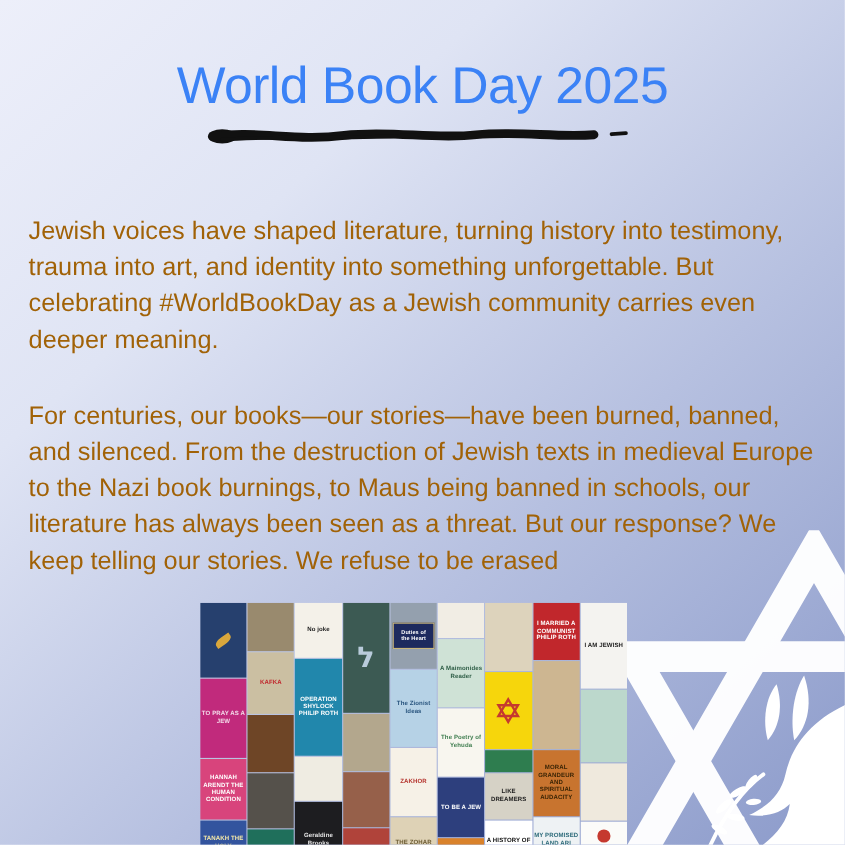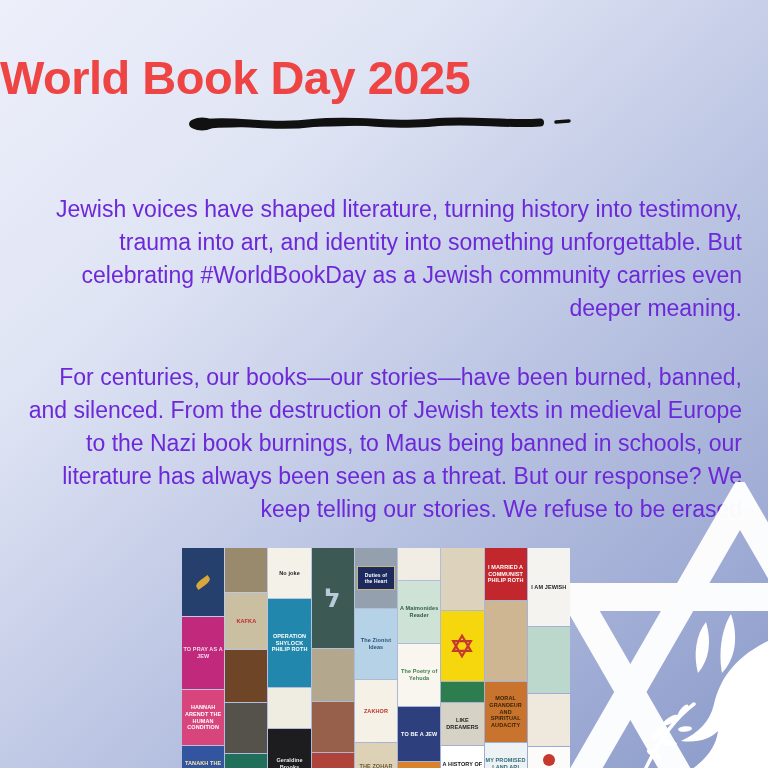--- a/index.html
+++ b/index.html
@@ -2,27 +2,27 @@
 <html><head>
 <meta charset="utf-8">
 <style>
   html,body{margin:0;padding:0;}
   body{
     width:768px;height:768px;position:relative;overflow:hidden;
     background:linear-gradient(138deg,#edeffa 0%,#dfe4f4 28%,#b6c0e0 62%,#8b9aca 100%);
     font-family:"Liberation Sans",sans-serif;
   }
   .title{
-    position:absolute;top:50px;left:0;width:768px;text-align:left;
-    font-size:47px;font-weight:bold;color:#ef4444;letter-spacing:-0.5px;
+    position:absolute;top:50px;left:0;width:768px;text-align:center;
+    font-size:47px;font-weight:normal;color:#3b82f6;letter-spacing:-0.5px;
   }
   .brush-wrap{position:absolute;top:114px;left:50%;transform:translateX(-50%);}
   .para{
     position:absolute;left:50%;transform:translateX(-50%);width:716px;
-    text-align:right;color:#6d28d9;font-size:23px;line-height:33px;
+    text-align:left;color:#a16207;font-size:23px;line-height:33px;
   }
   .para-1{top:170px;}
   .para-2{top:338px;}
   .collage{
     position:absolute;left:182px;top:548px;width:388px;height:220px;
     display:flex;gap:1px;overflow:hidden;z-index:2;
   }
   .collage-col{flex:1;display:flex;flex-direction:column;gap:1px;min-width:0;}
   .book{
     flex:none;display:flex;flex-direction:column;align-items:center;justify-content:center;

